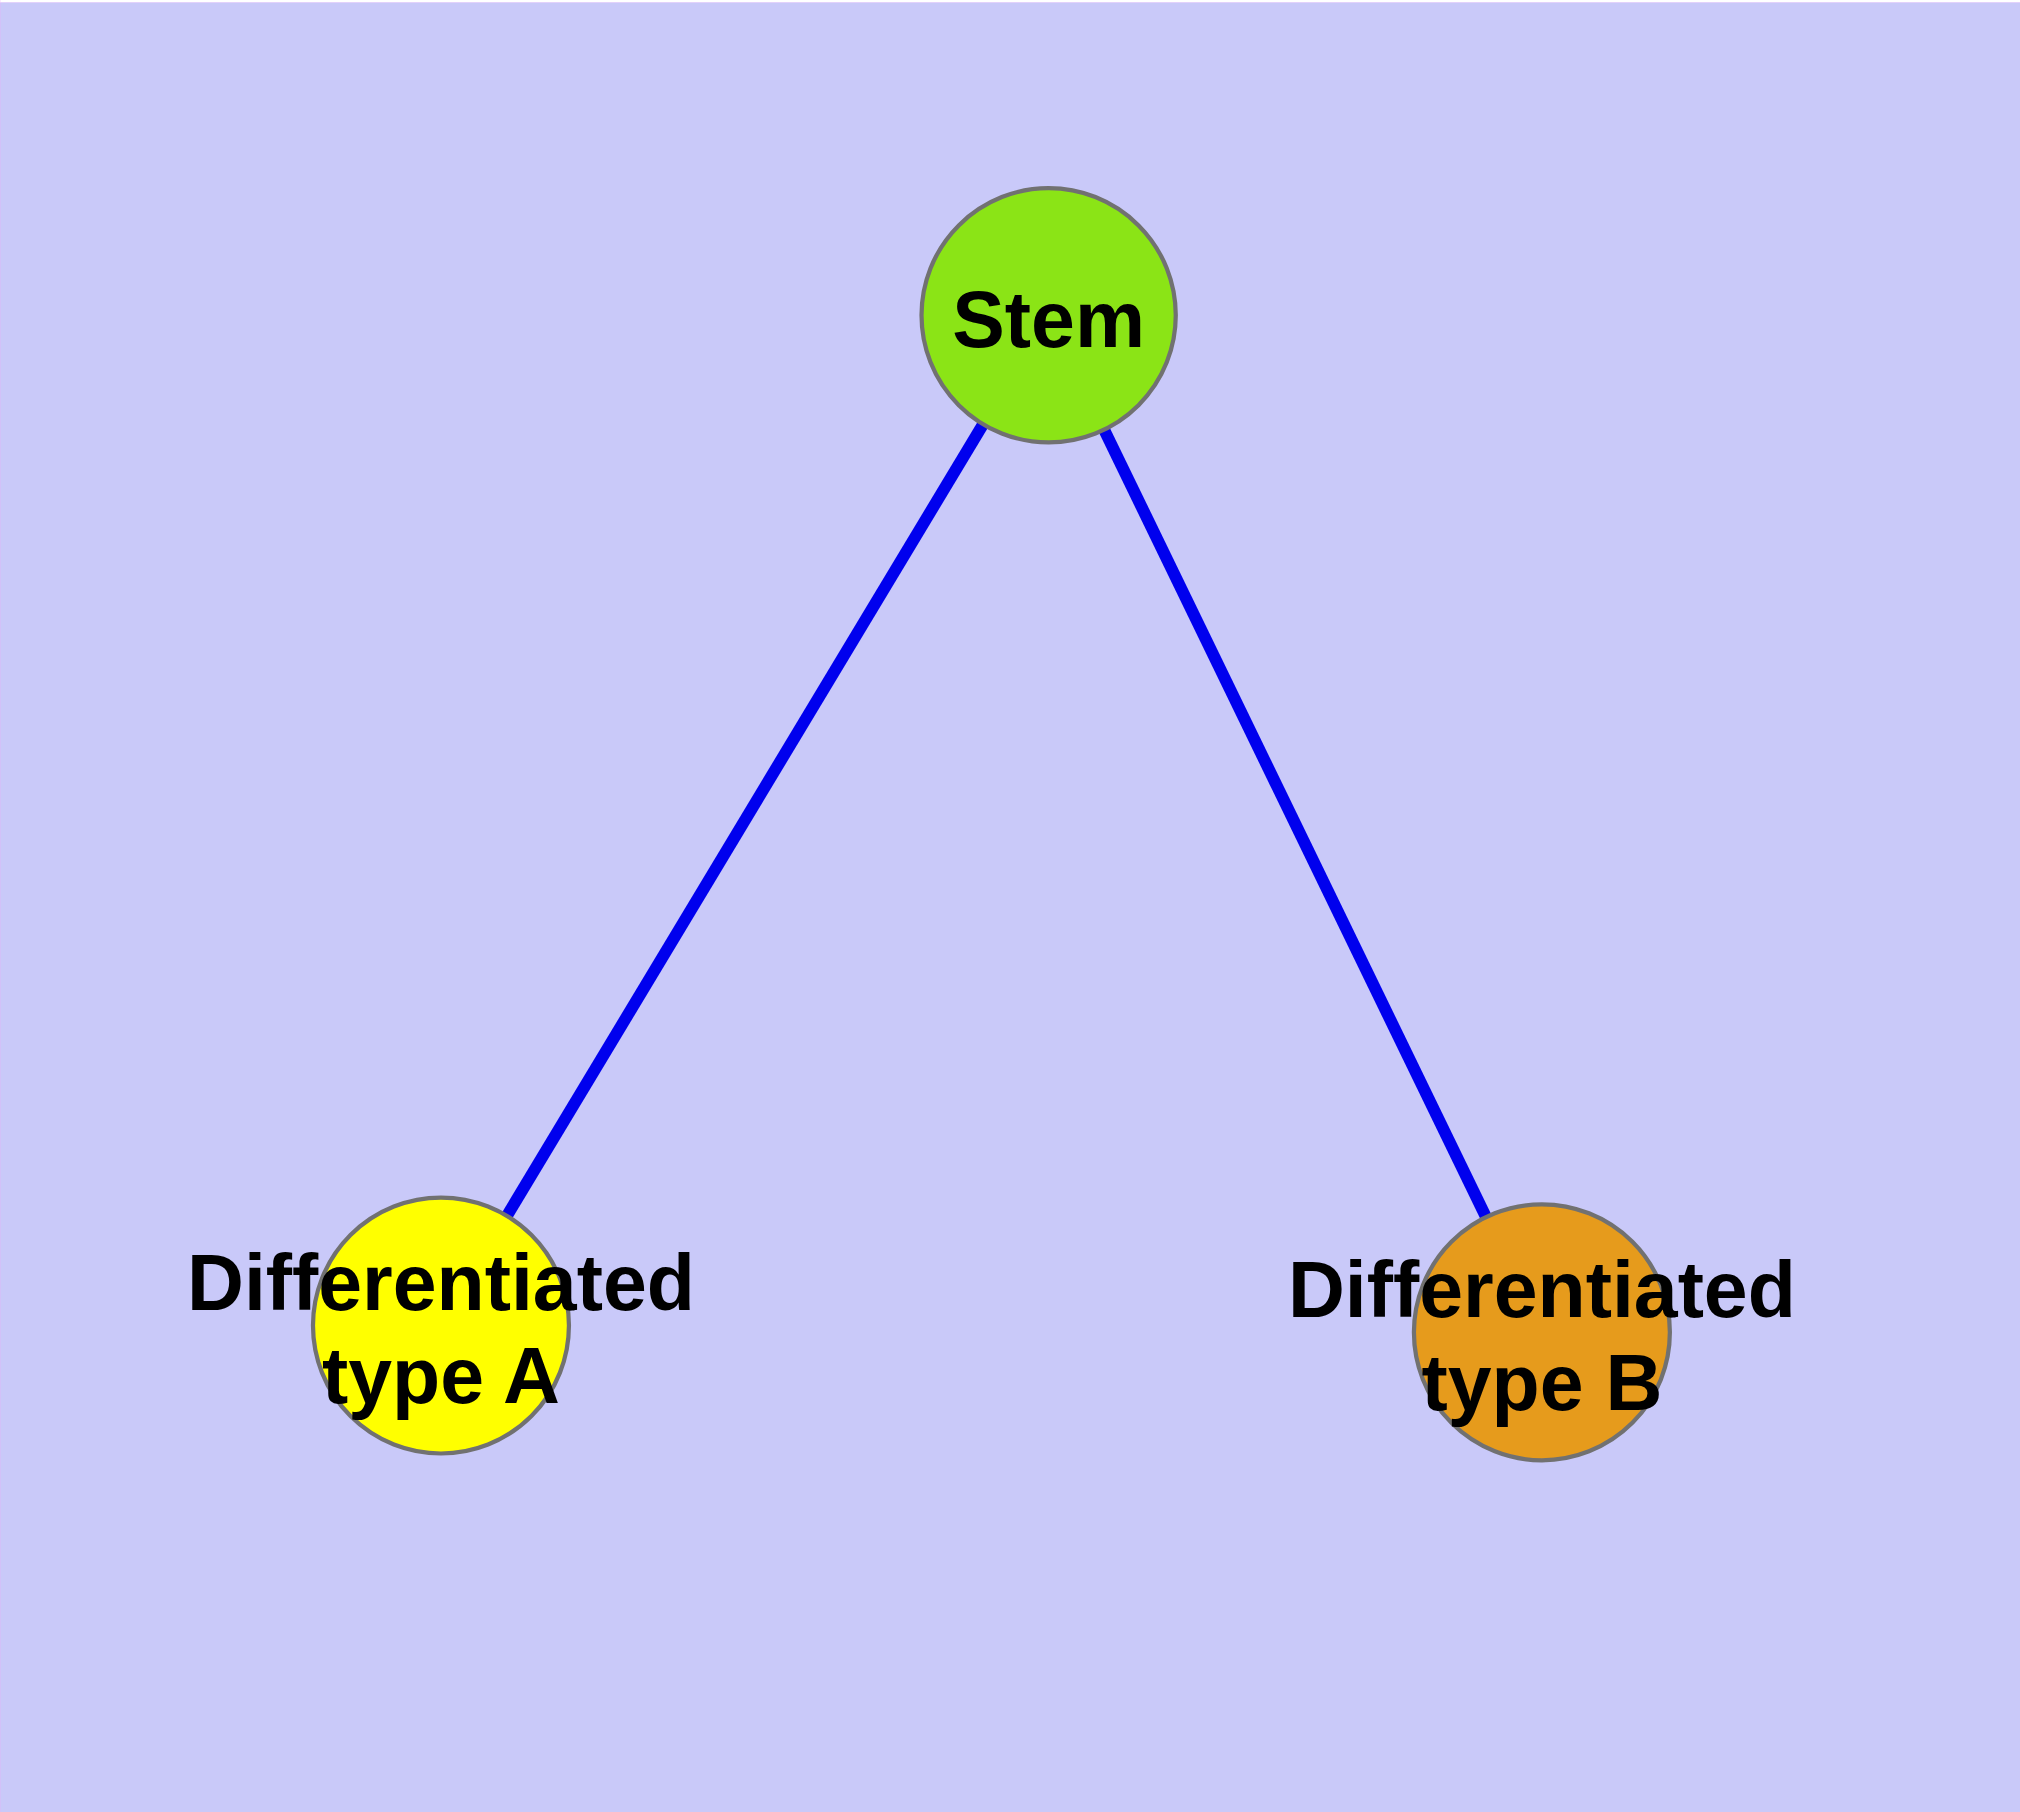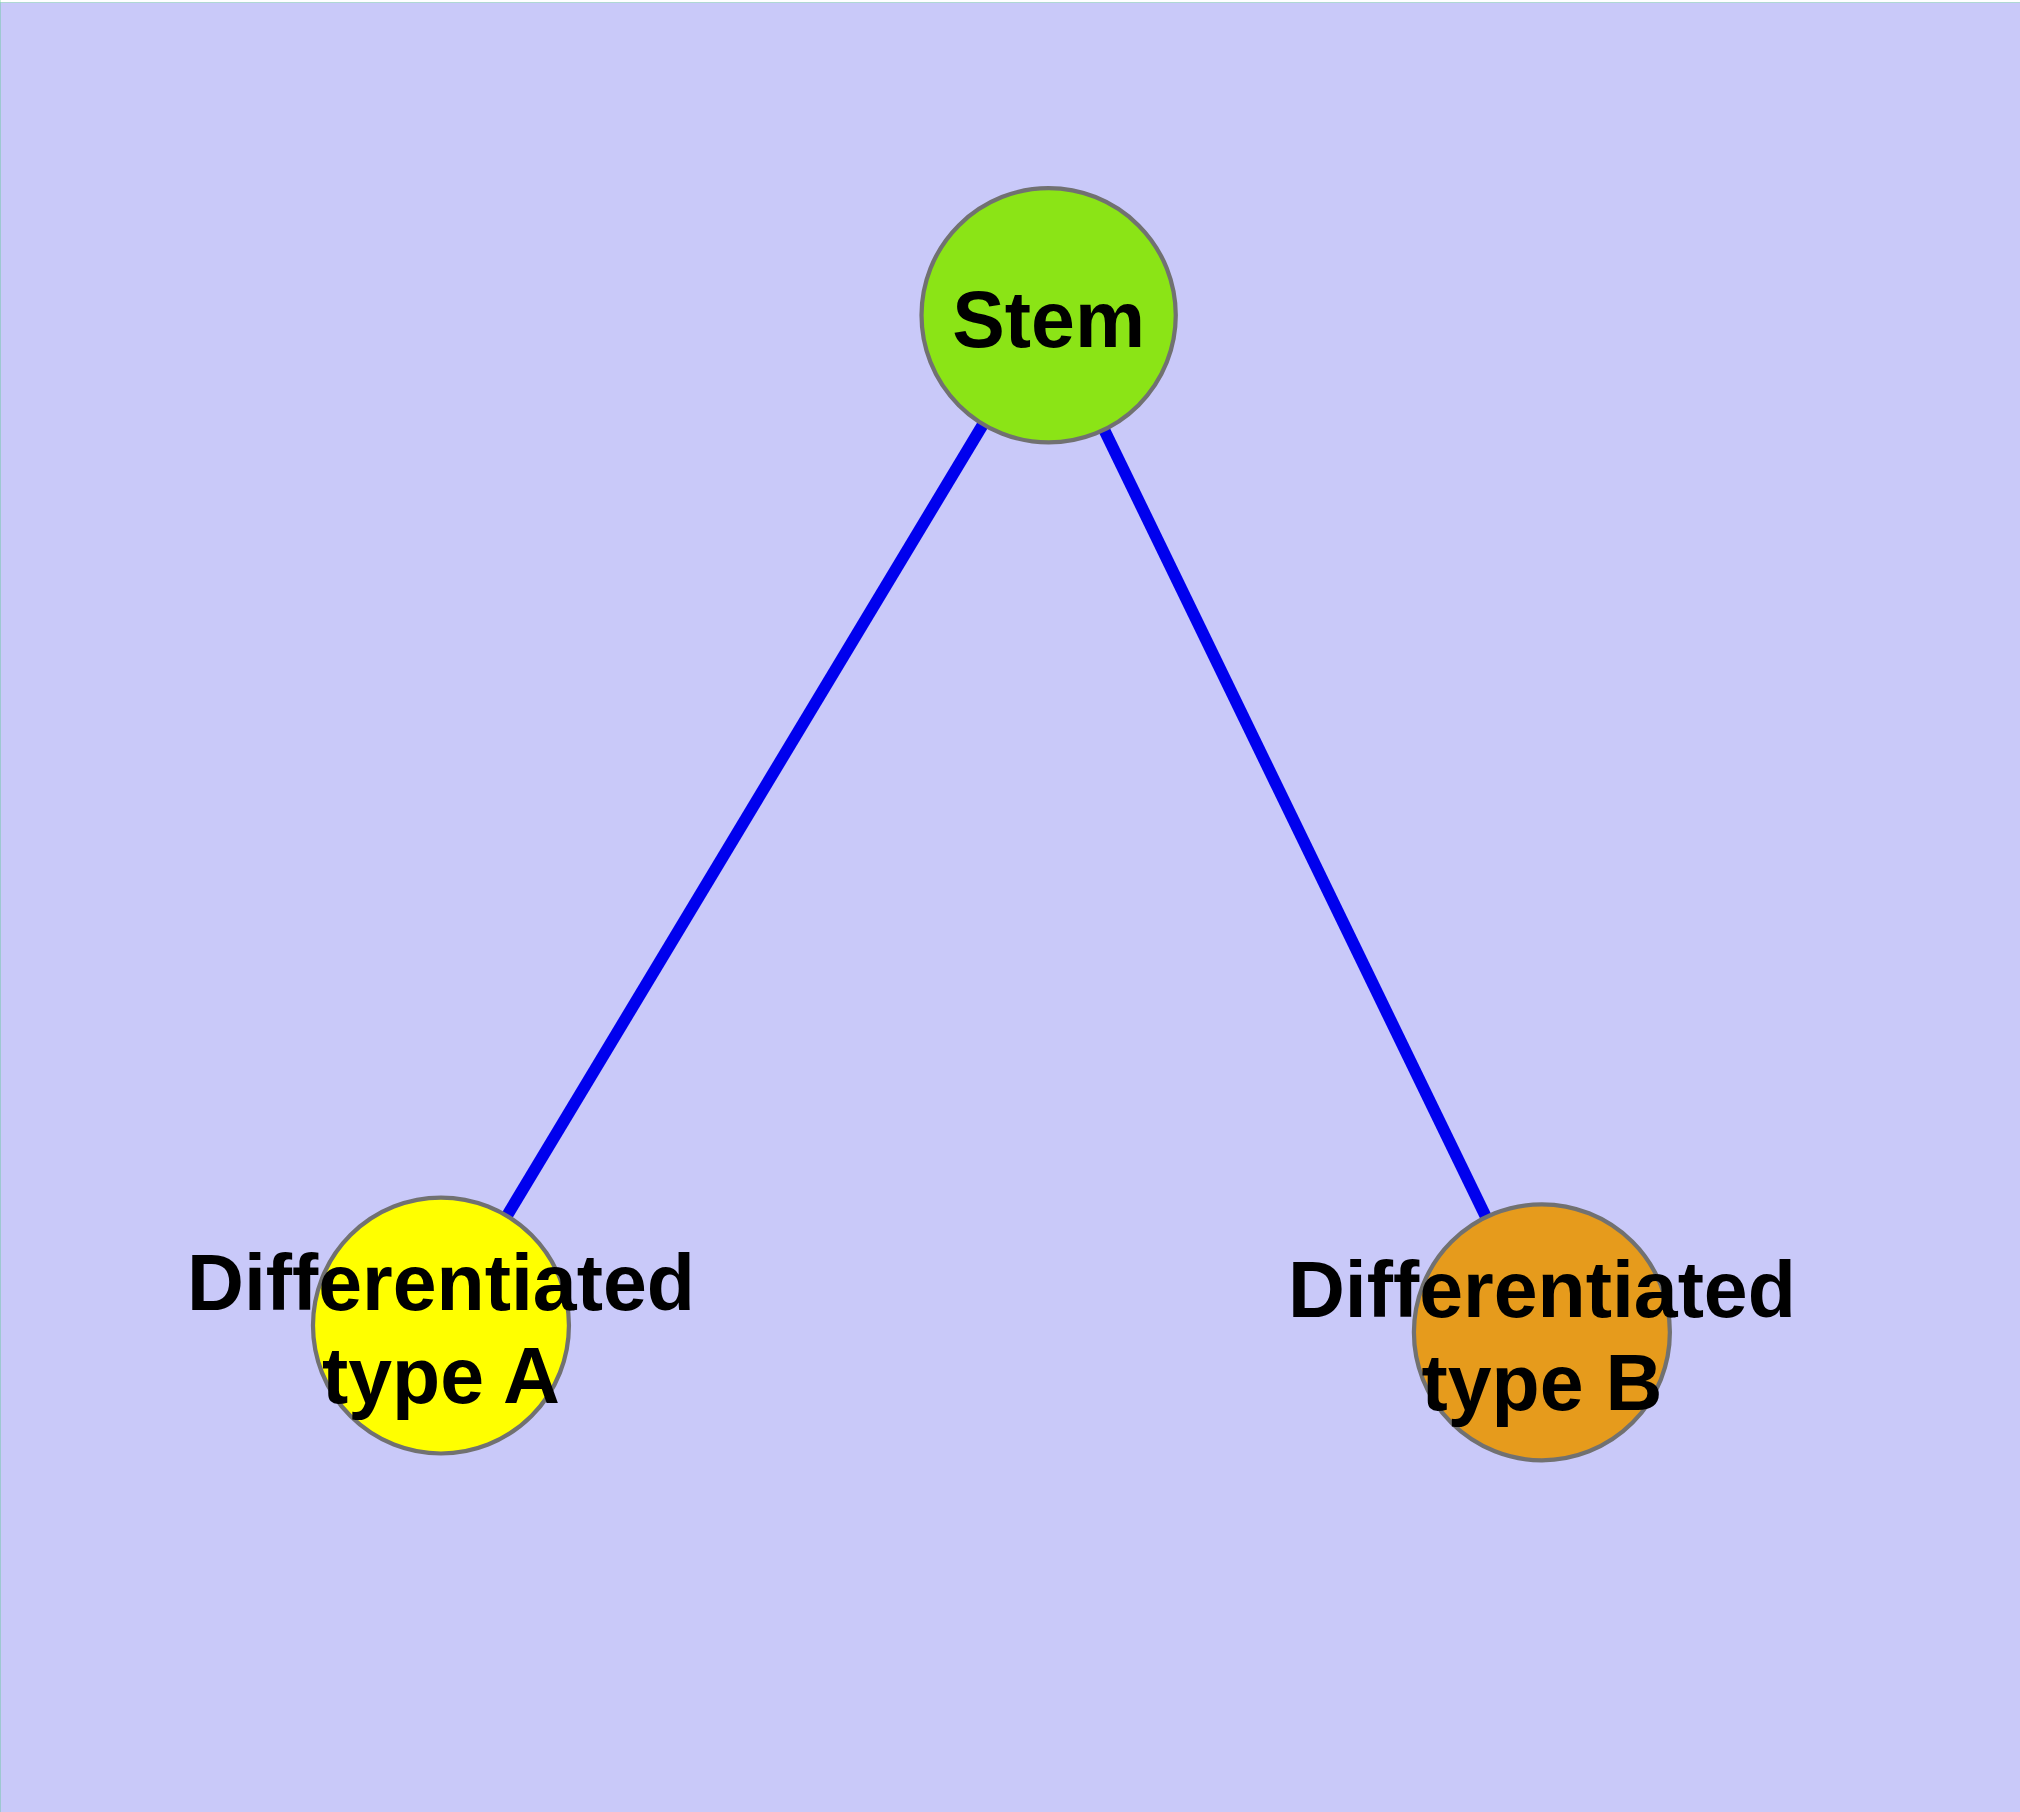--- a/index.html
+++ b/index.html
@@ -4,21 +4,21 @@
 <style>
   html, body {
     margin: 0;
     padding: 0;
     background: #ffffff;
   }
   .figure-wrap {
     position: relative;
     width: 2021px;
     height: 1812px;
-    background: #22c55e;
+    background: #f0abfc;
     overflow: hidden;
   }
   svg {
     display: block;
   }
   .node-label {
     font-family: "Liberation Sans", "DejaVu Sans", sans-serif;
     font-weight: 700;
     font-size: 93px;
   }

